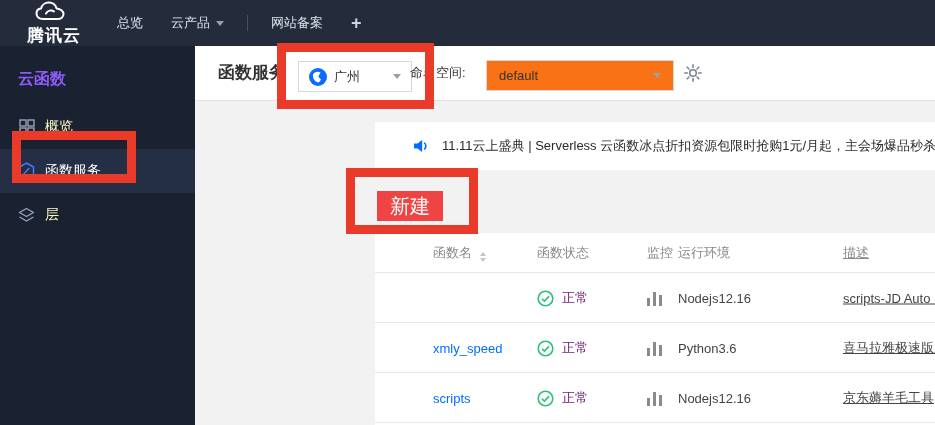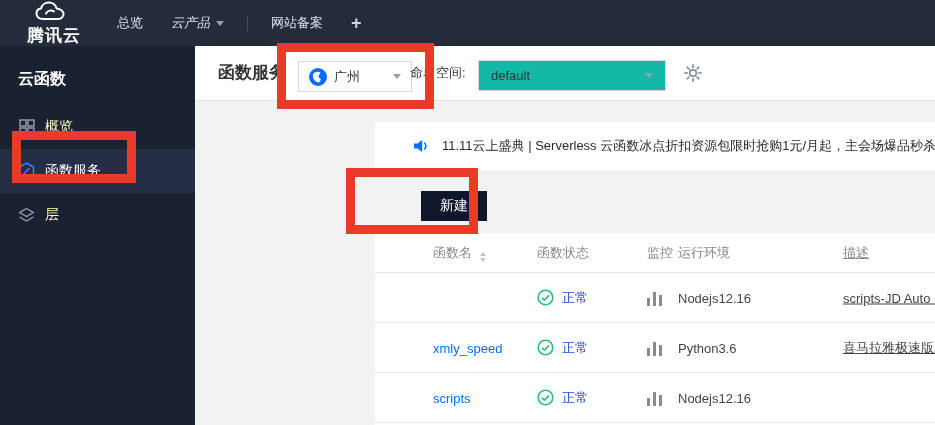--- a/index.html
+++ b/index.html
@@ -8,70 +8,70 @@
     font-family:"Liberation Sans","DejaVu Sans",sans-serif;
     background:#f2f2f2;
   }
   
   .topnav{position:absolute;left:0;top:0;width:935px;height:46px;background:#242c3c;
     display:flex;align-items:center;}
   .brand{display:flex;align-items:center;margin-left:18px;flex-direction:column;}
   .brand-text{color:#ffffff;font-size:17px;font-weight:bold;margin-left:9px;letter-spacing:1px;}
   .nav-item{color:#dde2ea;font-size:13px;cursor:pointer;display:flex;align-items:center;}
   .nav-overview{margin-left:36px;}
-  .nav-products{margin-left:28px;font-style:italic;}
+  .nav-products{margin-left:28px;}
   .caret{width:0;height:0;border-left:4px solid transparent;border-right:4px solid transparent;
     border-top:5px solid #97a0b1;margin-left:6px;}
   .nav-divider{width:1px;height:16px;background:#454f63;margin:0 23px;}
   .nav-plus{margin-left:28px;color:#cfd4dd;font-size:18px;font-weight:bold;}
   
   .sidebar{position:absolute;left:0;top:46px;width:195px;height:379px;background:#1a2232;}
-  .sb-title{color:#ffffff;font-size:16px;font-weight:bold;padding:23px 0 0 18px;}
+  .sb-title{color:#8b5cf6;font-size:16px;font-weight:bold;padding:23px 0 0 18px;}
   .sb-list{margin-top:15px;}
   .sb-item{height:44px;display:flex;align-items:center;padding-left:18px;
     color:#fef9c3;font-size:14px;cursor:pointer;}
   .sb-item .sb-ic{width:17px;display:flex;justify-content:center;margin-right:10px;}
   .sb-item.active{background:#242e44;color:#ffffff;}
   
   .cheader{position:absolute;left:195px;top:46px;width:740px;height:55px;background:#ffffff;
     border-bottom:1px solid #e3e3e3;box-sizing:border-box;}
   .page-title{position:absolute;left:23px;top:0;line-height:54px;font-size:17px;font-weight:bold;color:#333;}
   .region-box{position:absolute;left:103px;top:15px;width:114px;height:31px;box-sizing:border-box;
     border:1px solid #d8d8d8;background:#fff;display:flex;align-items:center;cursor:pointer;}
   .region-box .globe{margin-left:10px;display:flex;}
   .region-label{margin-left:7px;font-size:13px;color:#333;}
   .region-box .caret{margin-left:auto;margin-right:10px;border-top-color:#9aa0a8;}
   .ns-label{position:absolute;left:215px;top:0;line-height:54px;font-size:13px;color:#333;text-align:center;}
-  .ns-select{position:absolute;left:283px;top:14px;width:188px;height:31px;box-sizing:border-box;
-    border:1px solid #d8d8d8;background:#14b8a6;display:flex;align-items:center;cursor:pointer;}
+  .ns-select{position:absolute;left:291px;top:14px;width:188px;height:31px;box-sizing:border-box;
+    border:1px solid #d8d8d8;background:#f97316;display:flex;align-items:center;cursor:pointer;}
   .ns-value{margin-left:12px;font-size:13px;color:#333;}
   .ns-select .caret{margin-left:auto;margin-right:12px;border-top-color:#9aa0a8;}
   .gear{position:absolute;left:488px;top:17px;display:flex;cursor:pointer;}
   
   .banner{position:absolute;left:375px;top:122px;width:560px;height:48px;background:#ffffff;
     display:flex;align-items:center;overflow:hidden;white-space:nowrap;}
   .banner .spk{margin-left:37px;display:flex;flex:none;}
   .banner-text{margin-left:12px;font-size:13px;color:#2a2a2a;}
   
-  .create-btn{position:absolute;left:377px;top:191px;width:66px;height:30px;background:#0f172a;
-    color:#ffffff;font-size:14px;border:none;display:flex;align-items:center;justify-content:center;
-    cursor:pointer;margin-left:44px;}
+  .create-btn{position:absolute;left:377px;top:191px;width:66px;height:30px;background:#ef4444;
+    color:#ffffff;font-size:20px;border:none;display:flex;align-items:center;justify-content:center;
+    cursor:pointer;}
   
   .ftable{position:absolute;left:375px;top:233px;width:560px;height:192px;background:#ffffff;overflow:hidden;}
   .thead{position:relative;height:39px;border-bottom:1px solid #e8e8e8;}
   .trow{position:relative;height:49px;border-bottom:1px solid #e8e8e8;}
   .cell{position:absolute;top:50%;transform:translateY(-50%);font-size:13px;white-space:nowrap;}
   .thead .cell{color:#888;}
   .c-name{left:12px;margin-left:46px;}
   .c-status{left:162px;}
   .c-mon{left:272px;}
   .c-run{left:303px;}
   .c-desc{left:468px;text-decoration:underline;}
   .fn-link{color:#006eff;cursor:pointer;}
-  .status-cell{display:flex;align-items:center;color:#1d4ed8;}
+  .status-cell{display:flex;align-items:flex-end;color:#701a75;}
   .status-cell svg{margin-right:8px;}
   .run-cell,.desc-cell{color:#444;}
   .sort{display:inline-flex;flex-direction:column;margin-left:8px;vertical-align:1px;cursor:pointer;}
   .sort i{display:block;width:0;height:0;border-left:3.5px solid transparent;border-right:3.5px solid transparent;}
   .sort .up{border-bottom:4px solid #c3c3c3;margin-bottom:2px;}
   .sort .dn{border-top:4px solid #c3c3c3;}
   .mon-cell{cursor:pointer;display:flex;}
   
   .hl{position:absolute;border:9px solid #ea3a29;box-sizing:border-box;z-index:99;pointer-events:none;}
   #hl-sidebar{left:12px;top:131px;width:124px;height:52px;}
@@ -237,18 +237,19 @@
       <span>正常</span>
     </span>
     <span class="cell c-mon mon-cell">
       <svg width="15" height="16">
           <rect x="0" y="8" width="3" height="8" fill="#8a8a8a"></rect>
           <rect x="6" y="2" width="3" height="14" fill="#8a8a8a"></rect>
           <rect x="12" y="5" width="3" height="11" fill="#8a8a8a"></rect>
         </svg>
     </span>
     <span class="cell c-run run-cell">Nodejs12.16</span>
+    <span class="cell c-desc desc-cell">京东薅羊毛工具</span>
   </div>
 </div>
 
 <div class="hl" id="hl-sidebar"></div>
 <div class="hl" id="hl-region"></div>
 <div class="hl" id="hl-create"></div>
 
 </body></html>

